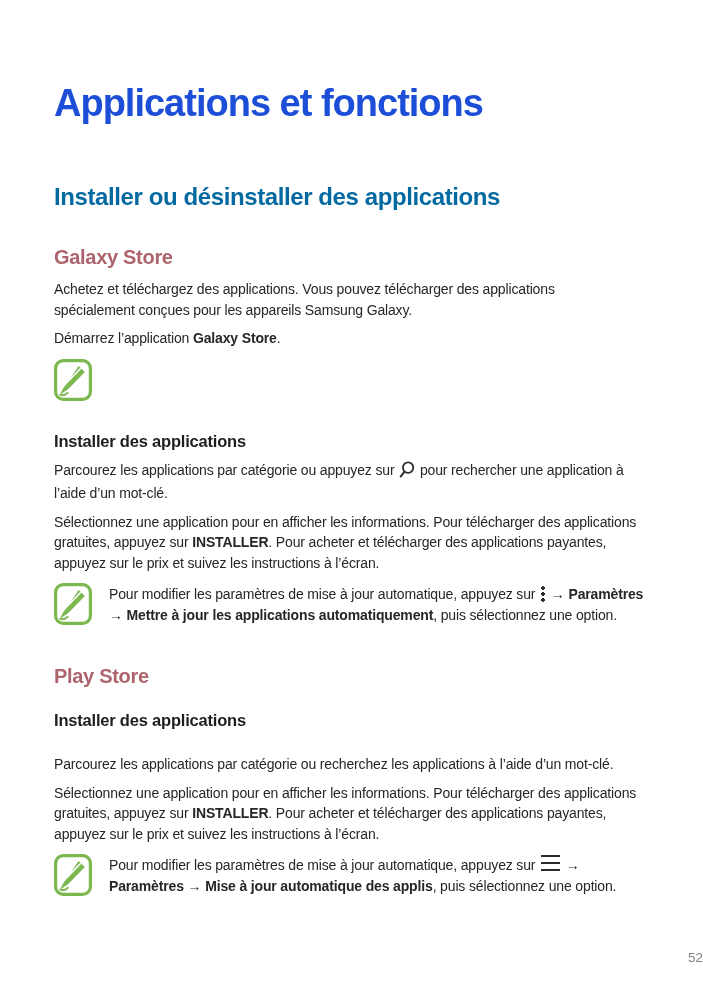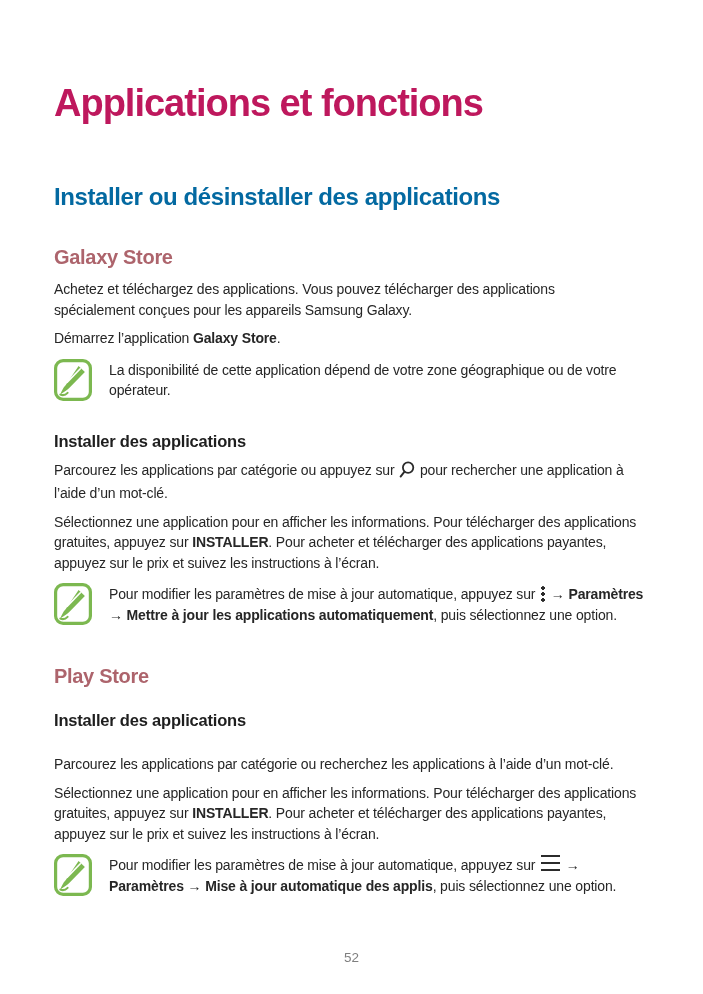--- a/index.html
+++ b/index.html
@@ -9,21 +9,21 @@
     font-family:"Liberation Sans", sans-serif;
     color:#262626;
     position:relative;
     overflow:hidden;
   }
   .content { padding:0 48px 0 54px; }
 
   .page-title {
     margin:0; padding-top:80px;
     font-size:38px; line-height:46px;
-    font-weight:700; color:#be185d;
+    font-weight:700; color:#1d4ed8;
     letter-spacing:-1px;
   }
   .section-heading {
     margin:56px 0 0;
     font-size:24px; line-height:29px;
     font-weight:700; color:#0369a1;
     letter-spacing:-0.4px;
   }
   .subsection-heading {
     margin:34px 0 0;
@@ -72,21 +72,21 @@
   .menu-glyph {
     display:inline-block; vertical-align:-1px;
     width:19px; height:12px; margin:0 2px;
     border-top:2.4px solid #2b2b2b;
     border-bottom:2.4px solid #2b2b2b;
     background:linear-gradient(#2b2b2b,#2b2b2b) center/100% 2.4px no-repeat;
   }
 
   .page-number {
     position:absolute; left:0; right:0; top:950px;
-    text-align:center;
+    text-align:right;
     font-size:13.5px; color:#7f7f7f;
     letter-spacing:0;
   }
 </style>
 </head>
 <body>
 
 <div class="content">
 
   <h1 class="page-title">Applications et fonctions</h1>
@@ -101,21 +101,20 @@
 
   <div class="note">
     <span class="note-icon-box">
       <svg width="38" height="42" viewBox="0 0 38 42">
         <rect x="1.6" y="1.6" width="34.8" height="38.8" rx="7.5" fill="#ffffff" stroke="#7cb850" stroke-width="3.2"></rect>
         <path d="M24.6 7.0 L30.9 13.1 L15.0 29.3 C12.4 32.0 9.1 33.2 6.3 35.6 C7.6 32.2 9.0 29.0 11.6 26.3 Z" fill="#7cb850"></path>
         <path d="M26.8 9.2 L12.8 23.6" stroke="#ffffff" stroke-width="1.6" fill="none"></path>
         <path d="M6.3 35.6 Q10.5 37.2 13.6 33.8" stroke="#7cb850" stroke-width="2" fill="none" stroke-linecap="round"></path>
       </svg>
     </span>
-    <div class="note-text">La disponibilité de cette application dépend de votre zone géographique ou de votre opérateur.</div>
   </div>
 
   <h4 class="run-in-heading">Installer des applications</h4>
 
   <p class="body-text" style="margin-top:9px;">
     <span>Parcourez les applications par catégorie ou appuyez sur</span>
     <span class="inline-icon search-glyph">
       <svg width="16" height="17" viewBox="0 0 16 17">
         <circle cx="9.1" cy="6.6" r="5.2" fill="none" stroke="#2b2b2b" stroke-width="1.8"></circle>
         <path d="M5.3 10.8 L1.6 15.6" stroke="#2b2b2b" stroke-width="1.9" stroke-linecap="round"></path>

